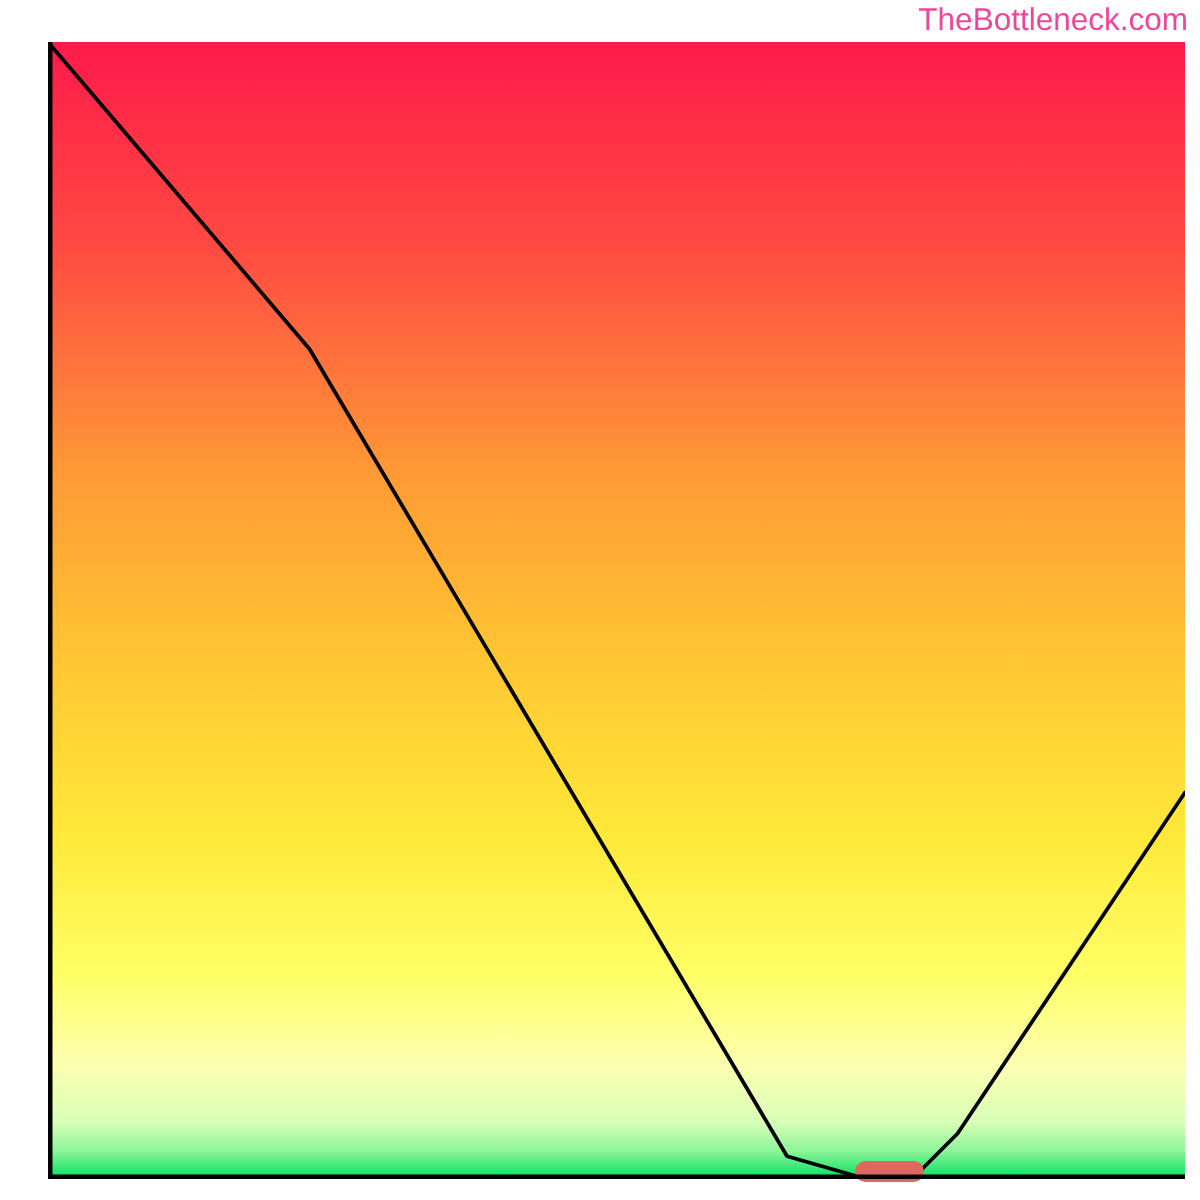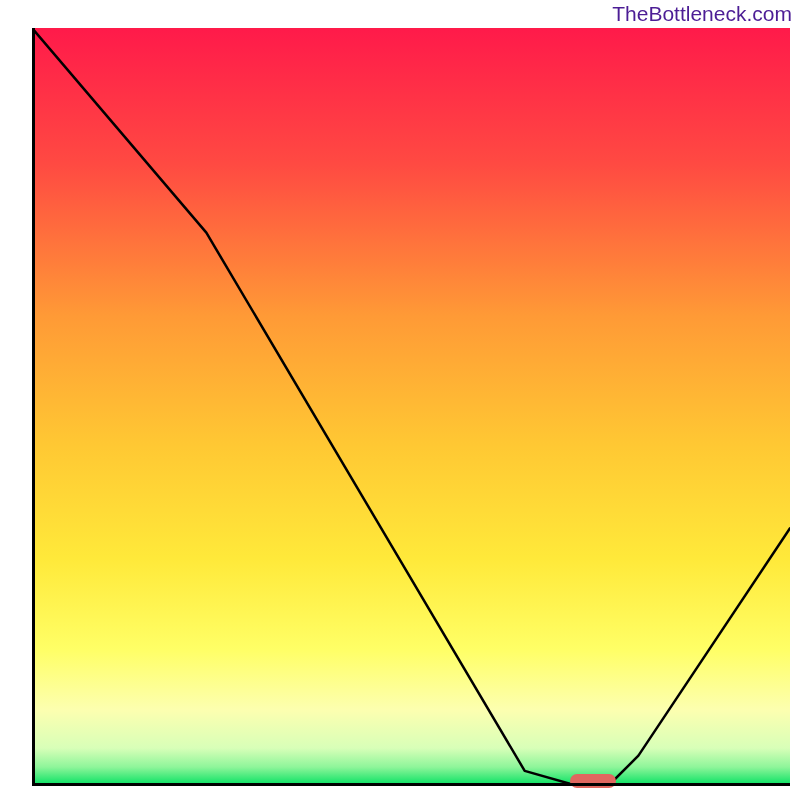--- a/index.html
+++ b/index.html
@@ -9,21 +9,21 @@
     background: #ffffff;
     position: relative;
     font-family: Arial, sans-serif;
     overflow: hidden;
   }
   .watermark {
     position: absolute;
     top: 2px;
     right: 8px;
     font-size: 21px;
-    color: #4c1d95;
+    color: #ec4899;
     font-weight: normal;
     z-index: 10;
   }
   .chart-area {
     position: absolute;
     left: 32px;
     top: 28px;
     width: 758px;
     height: 758px;
   }

